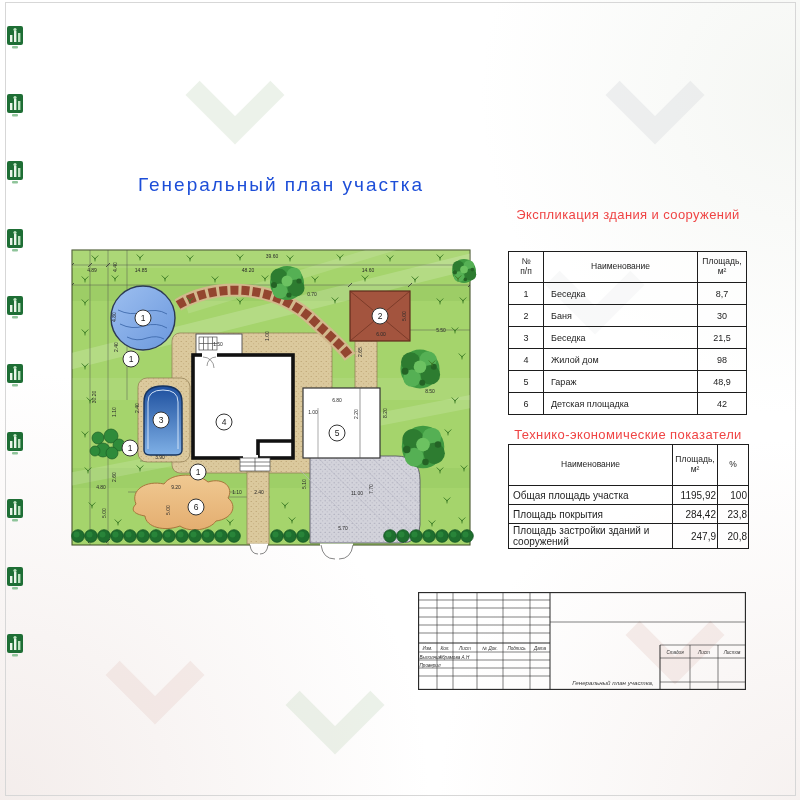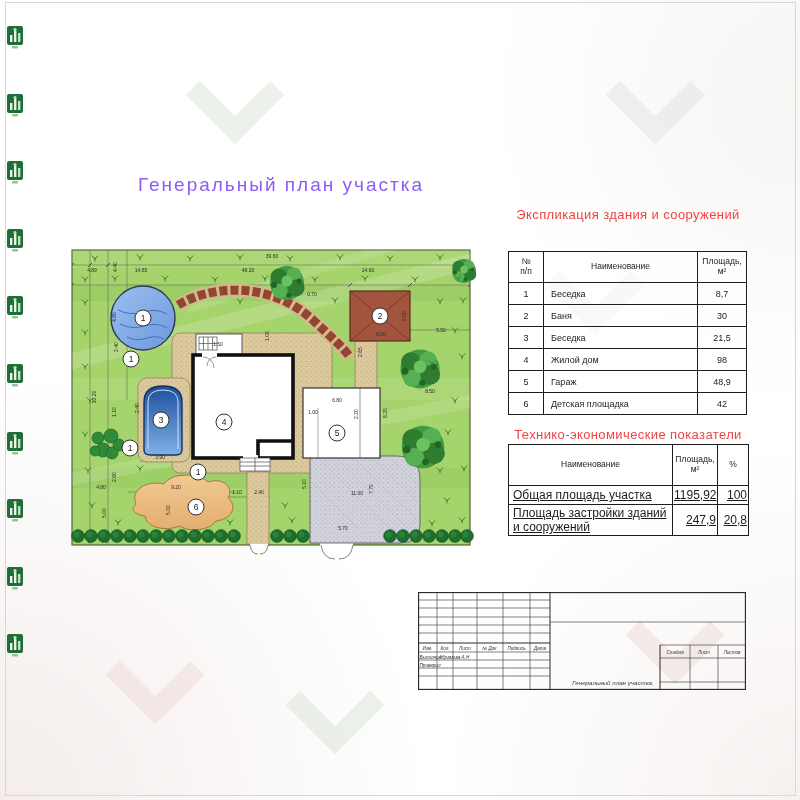--- a/index.html
+++ b/index.html
@@ -11,36 +11,36 @@
       radial-gradient(circle at 100% 100%, rgba(226,210,205,.30), transparent 32%);}
   .frame{position:absolute;left:5px;top:2px;right:4px;bottom:4px;border:1px solid #d7d7d7;}
   .wm{position:absolute;width:70px;height:70px;transform:rotate(45deg);pointer-events:none;}
   .wm i{position:absolute;inset:0;border-right:20px solid;border-bottom:20px solid;display:block;}
   .wm.g i{border-color:rgba(205,222,200,.38);}
   .wm.p i{border-color:rgba(236,216,210,.45);}
   .wm.n i{border-color:rgba(216,218,222,.38);}
   .logo-col{position:absolute;left:7px;top:0;width:20px;height:800px;}
   .logo{position:absolute;left:0;}
   h1.page-title{position:absolute;left:138px;top:174px;margin:0;font-size:19px;font-weight:500;
-    letter-spacing:2px;color:#8b5cf6;white-space:nowrap;}
+    letter-spacing:2px;color:#1d4ed8;white-space:nowrap;}
   .sec-title{position:absolute;font-size:13px;font-weight:500;letter-spacing:.4px;color:#ef4444;
     text-align:center;white-space:nowrap;}
   #plan{position:absolute;left:60px;top:238px;}
   table.gtable{position:absolute;border-collapse:collapse;table-layout:fixed;background:rgba(255,255,255,.55);}
   table.gtable th,table.gtable td{border:1px solid #1d1d1d;font-weight:400;color:#1c1c1c;
     font-family:"Liberation Sans",sans-serif;overflow:hidden;}
   #expl-table{left:508px;top:251px;width:238px;}
   #expl-table th{height:28px;font-size:8.5px;text-align:center;line-height:1.15;}
   #expl-table td{height:19px;font-size:9px;}
   #expl-table td:nth-child(1){text-align:center;}
   #expl-table td:nth-child(2){padding-left:7px;}
   #expl-table td:nth-child(3){text-align:center;}
   #ind-table{left:508px;top:444px;width:240px;}
   #ind-table th{height:38px;font-size:8.5px;text-align:center;line-height:1.15;}
-  #ind-table td{height:16px;font-size:12px;text-decoration:underline;}
+  #ind-table td{height:16px;font-size:10px;}
   #ind-table td:nth-child(1){padding-left:4px;}
   #ind-table td:nth-child(2),#ind-table td:nth-child(3){text-align:right;}
   #stamp{position:absolute;left:418px;top:592px;}
   .stxt{font-size:4.6px;font-style:italic;fill:#2e2e2e;}
   .stxt2{font-size:6.2px;font-style:italic;fill:#3a3a3a;}
 </style>
 </head>
 <body>
 
 <div class="frame"></div>
@@ -540,20 +540,25 @@
         </th>
     </tr>
   </thead>
   <tbody id="indicators-body">
       <tr>
         <td>Общая площадь участка</td>
         <td>1195,92</td>
         <td>100</td>
       </tr>
       <tr>
+        <td>Площадь покрытия</td>
+        <td>284,42</td>
+        <td>23,8</td>
+      </tr>
+      <tr>
         <td>Площадь застройки зданий и сооружений</td>
         <td>247,9</td>
         <td>20,8</td>
       </tr>
     </tbody>
 </table>
 
 <svg id="stamp" width="328" height="98" viewBox="0 0 328 98">
   <rect x=".5" y=".5" width="327" height="97" fill="none" stroke="#2b2b2b" stroke-width="1.3"></rect>
   <g stroke="#2b2b2b" stroke-width=".6">

